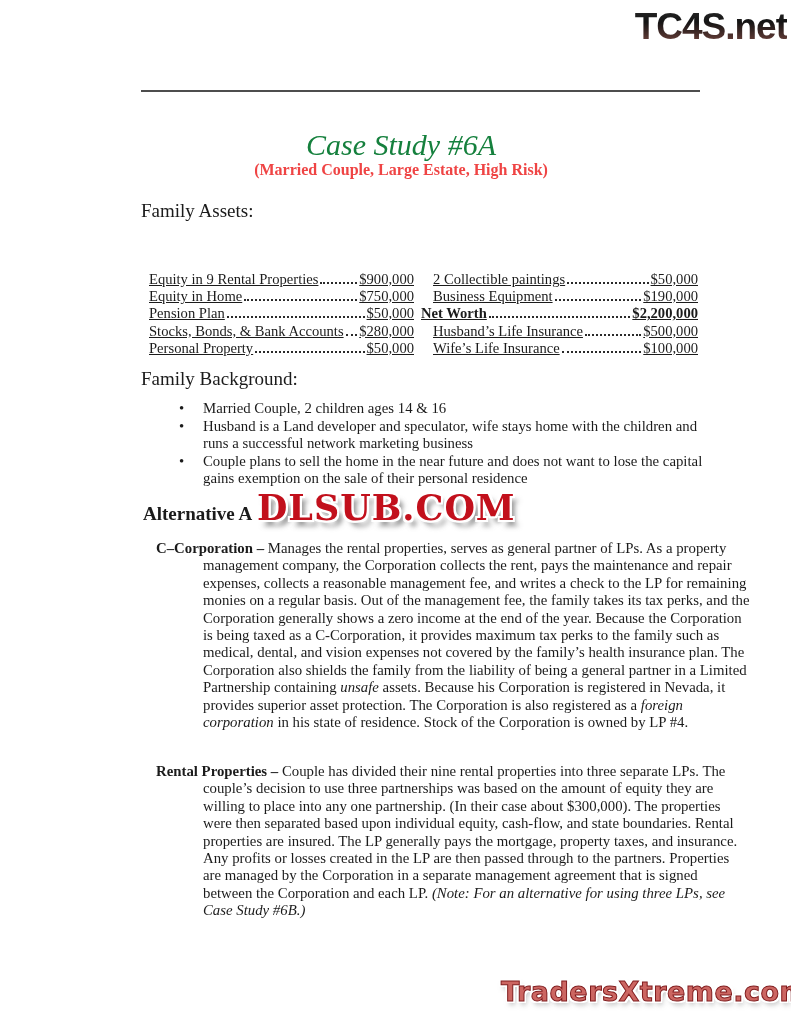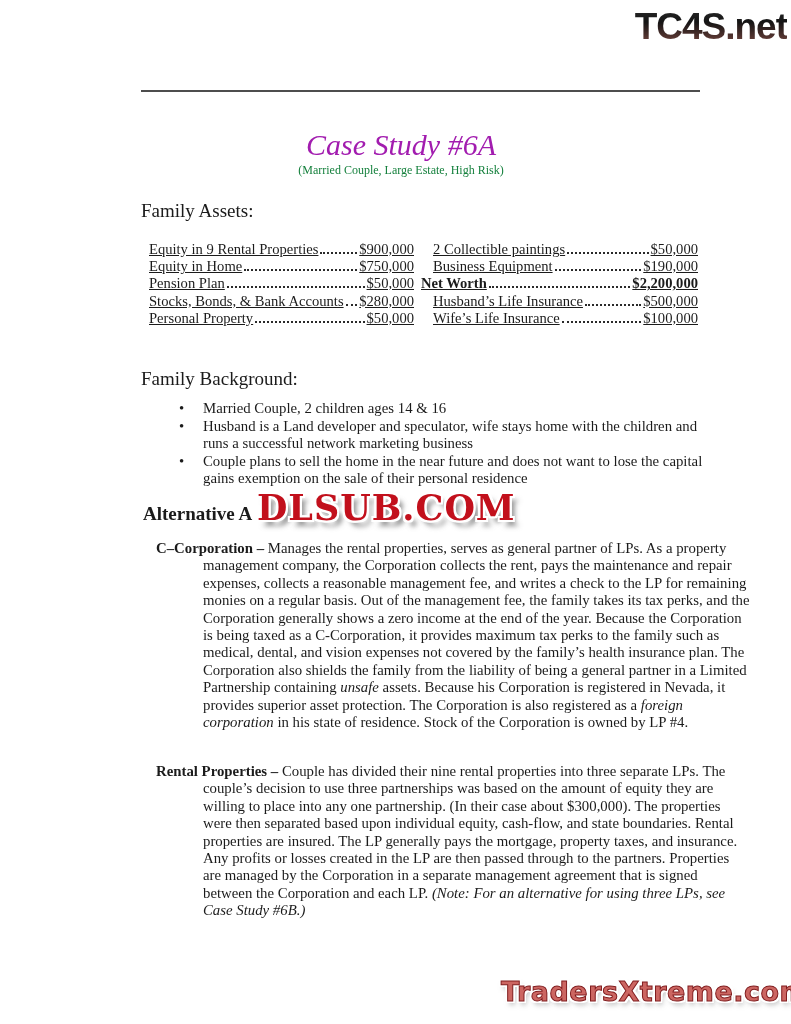--- a/index.html
+++ b/index.html
@@ -18,38 +18,38 @@
     top:6px; right:4px;
     font-family:"Liberation Sans", sans-serif;
     font-weight:bold; font-size:37px; letter-spacing:-1px;
     background:linear-gradient(180deg,#2e2e2e 0%,#141414 38%,#50322e 72%,#8a564e 100%);
     -webkit-background-clip:text; background-clip:text; color:transparent;
   }
 
   .rule { top:90px; left:141px; width:559px; height:2px; background:#4d4d4d; }
 
   .title-block { top:129px; left:121px; width:560px; text-align:center; }
-  .title-main { font-style:italic; font-size:30px; line-height:32px; color:#a21caf; }
-  .title-sub { font-size:12px; line-height:18px; color:#15803d; }
+  .title-main { font-style:italic; font-size:30px; line-height:32px; color:#15803d; }
+  .title-sub { font-size:16px; line-height:18px; color:#ef4444;font-weight:bold; }
 
   .section-head { font-size:19px; line-height:22px; color:#1b1b1b; }
   .head-assets { top:200px; left:141px; }
   .head-background { top:368px; left:141px; }
   .head-alternative { top:503px; left:143px;font-weight:bold; }
 
   
   .col { font-size:14.6px; }
   .col-left  { top:241px; left:149px; width:265px; }
   .col-right { top:241px; left:421px; width:277px; }
   .arow { display:flex; align-items:baseline; height:17.2px; line-height:17.2px;text-decoration:underline; }
   .arow.indent { padding-left:12px; }
   .arow.bold { font-weight:bold; }
   .alabel { white-space:nowrap; }
   .dots { flex:1; border-bottom:2px dotted #2a2a2a; margin:0 2px 3px 2px; min-width:8px; }
-  .aval { white-space:nowrap; }
+  .aval { white-space:nowrap;margin-top:30px; }
 
   
   .bullets { top:400px; left:179px; width:528px; font-size:14.8px; line-height:17.6px; }
   .bl { display:flex; }
   .bullet { width:24px; flex:0 0 24px; }
   .btext { flex:1; }
 
   
   .para {
     left:156px; width:547px;

